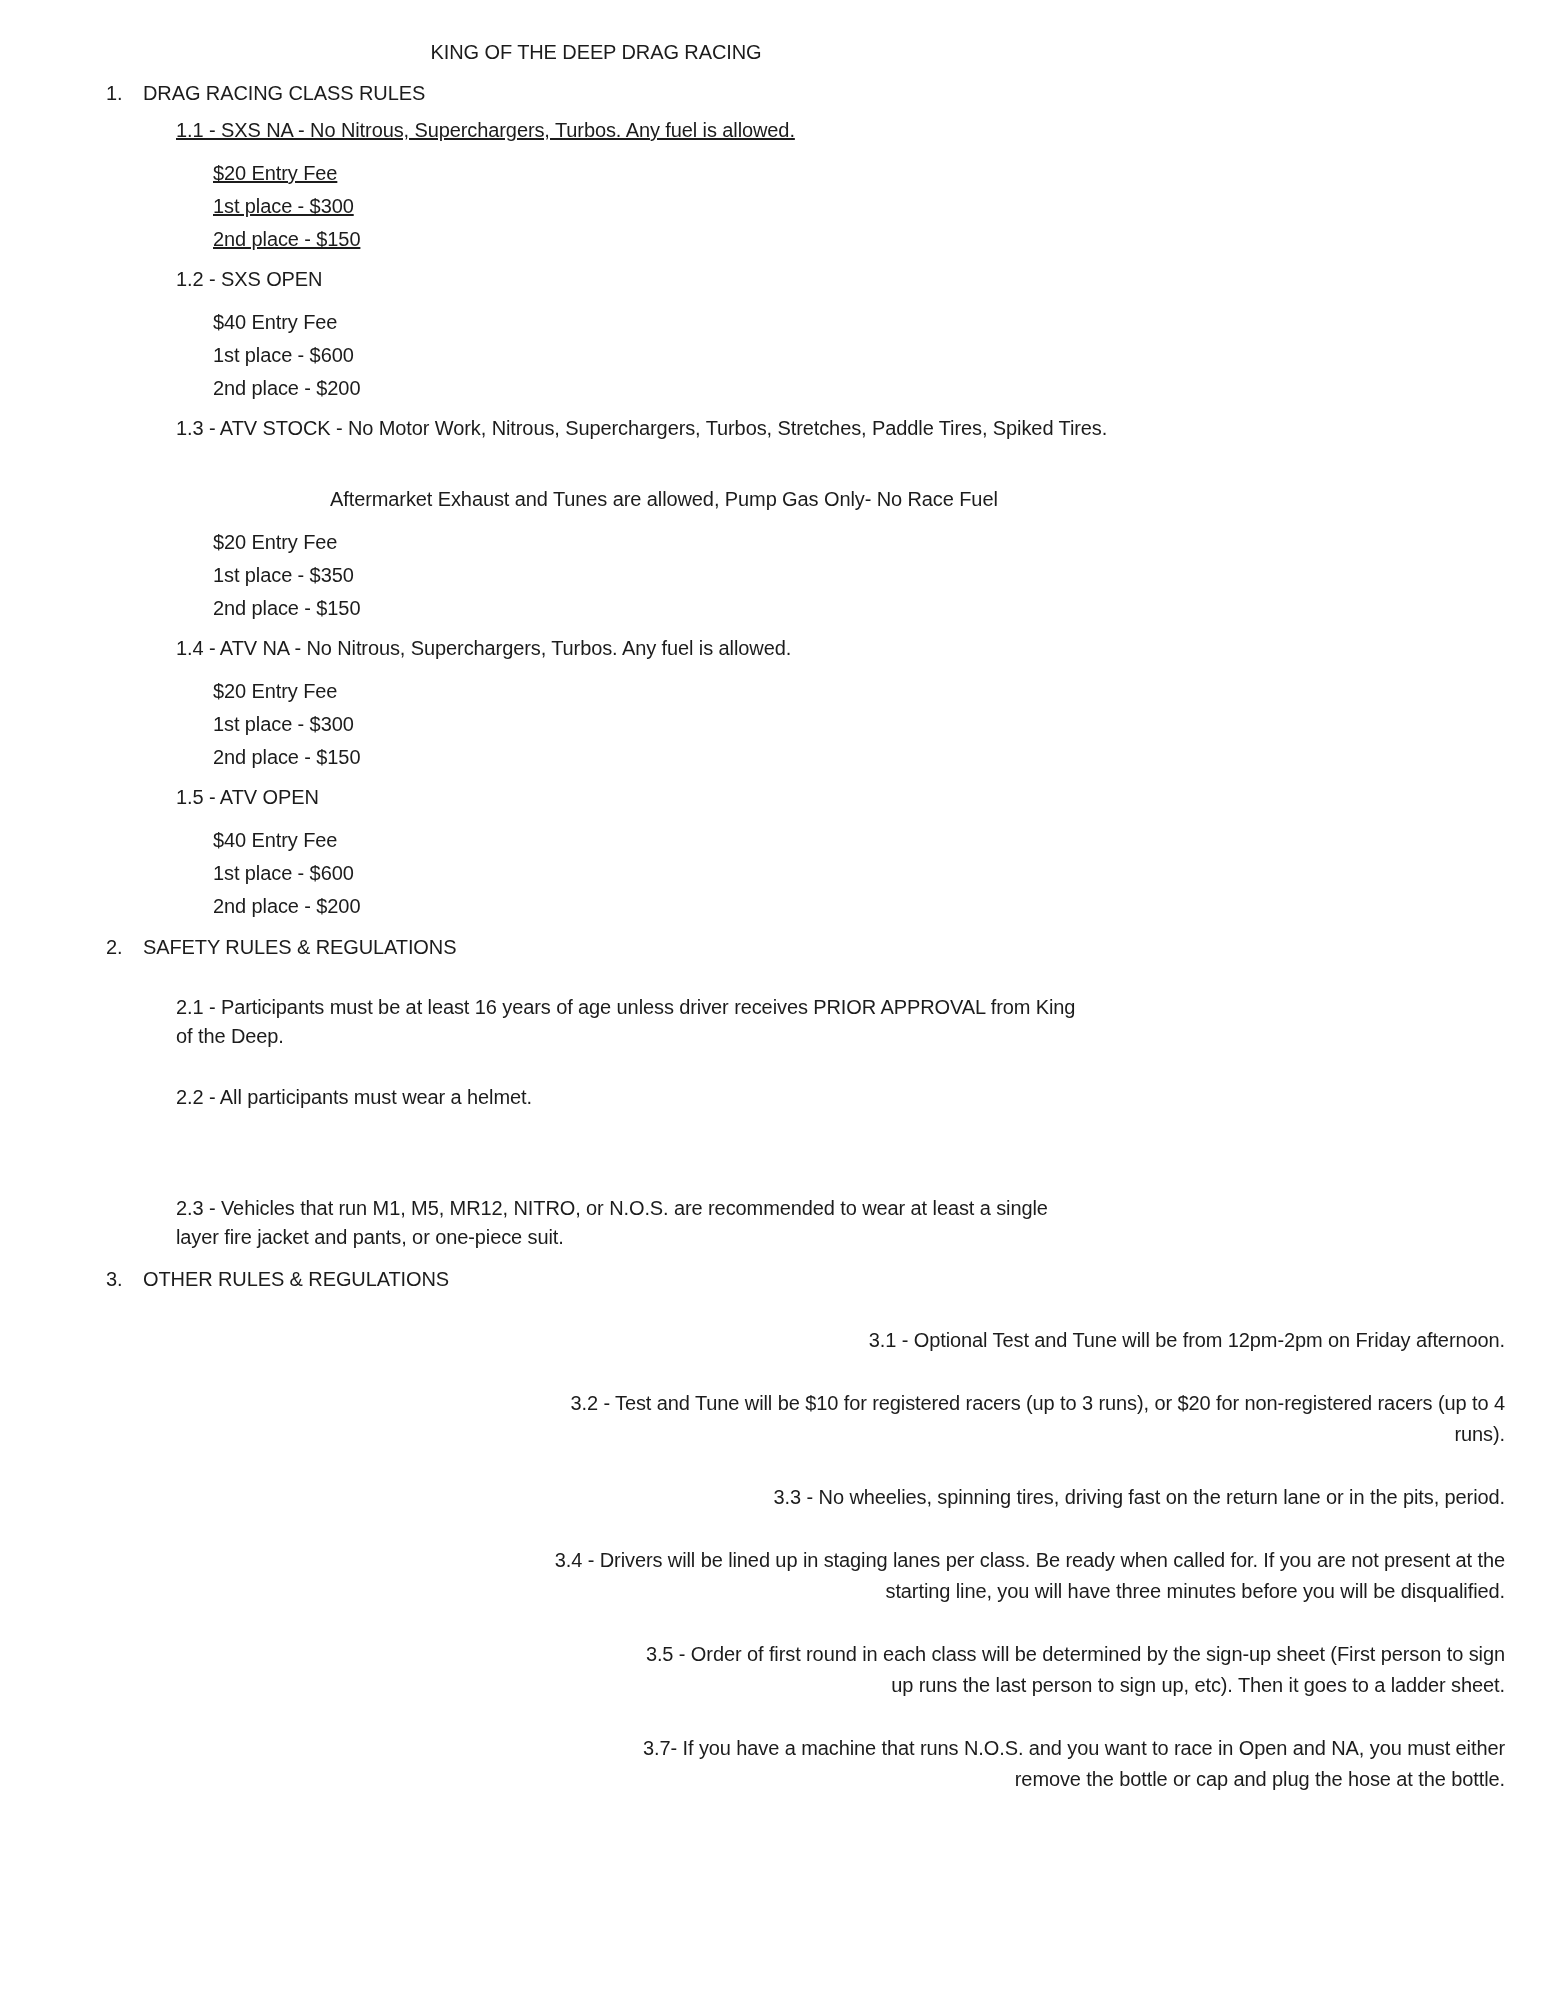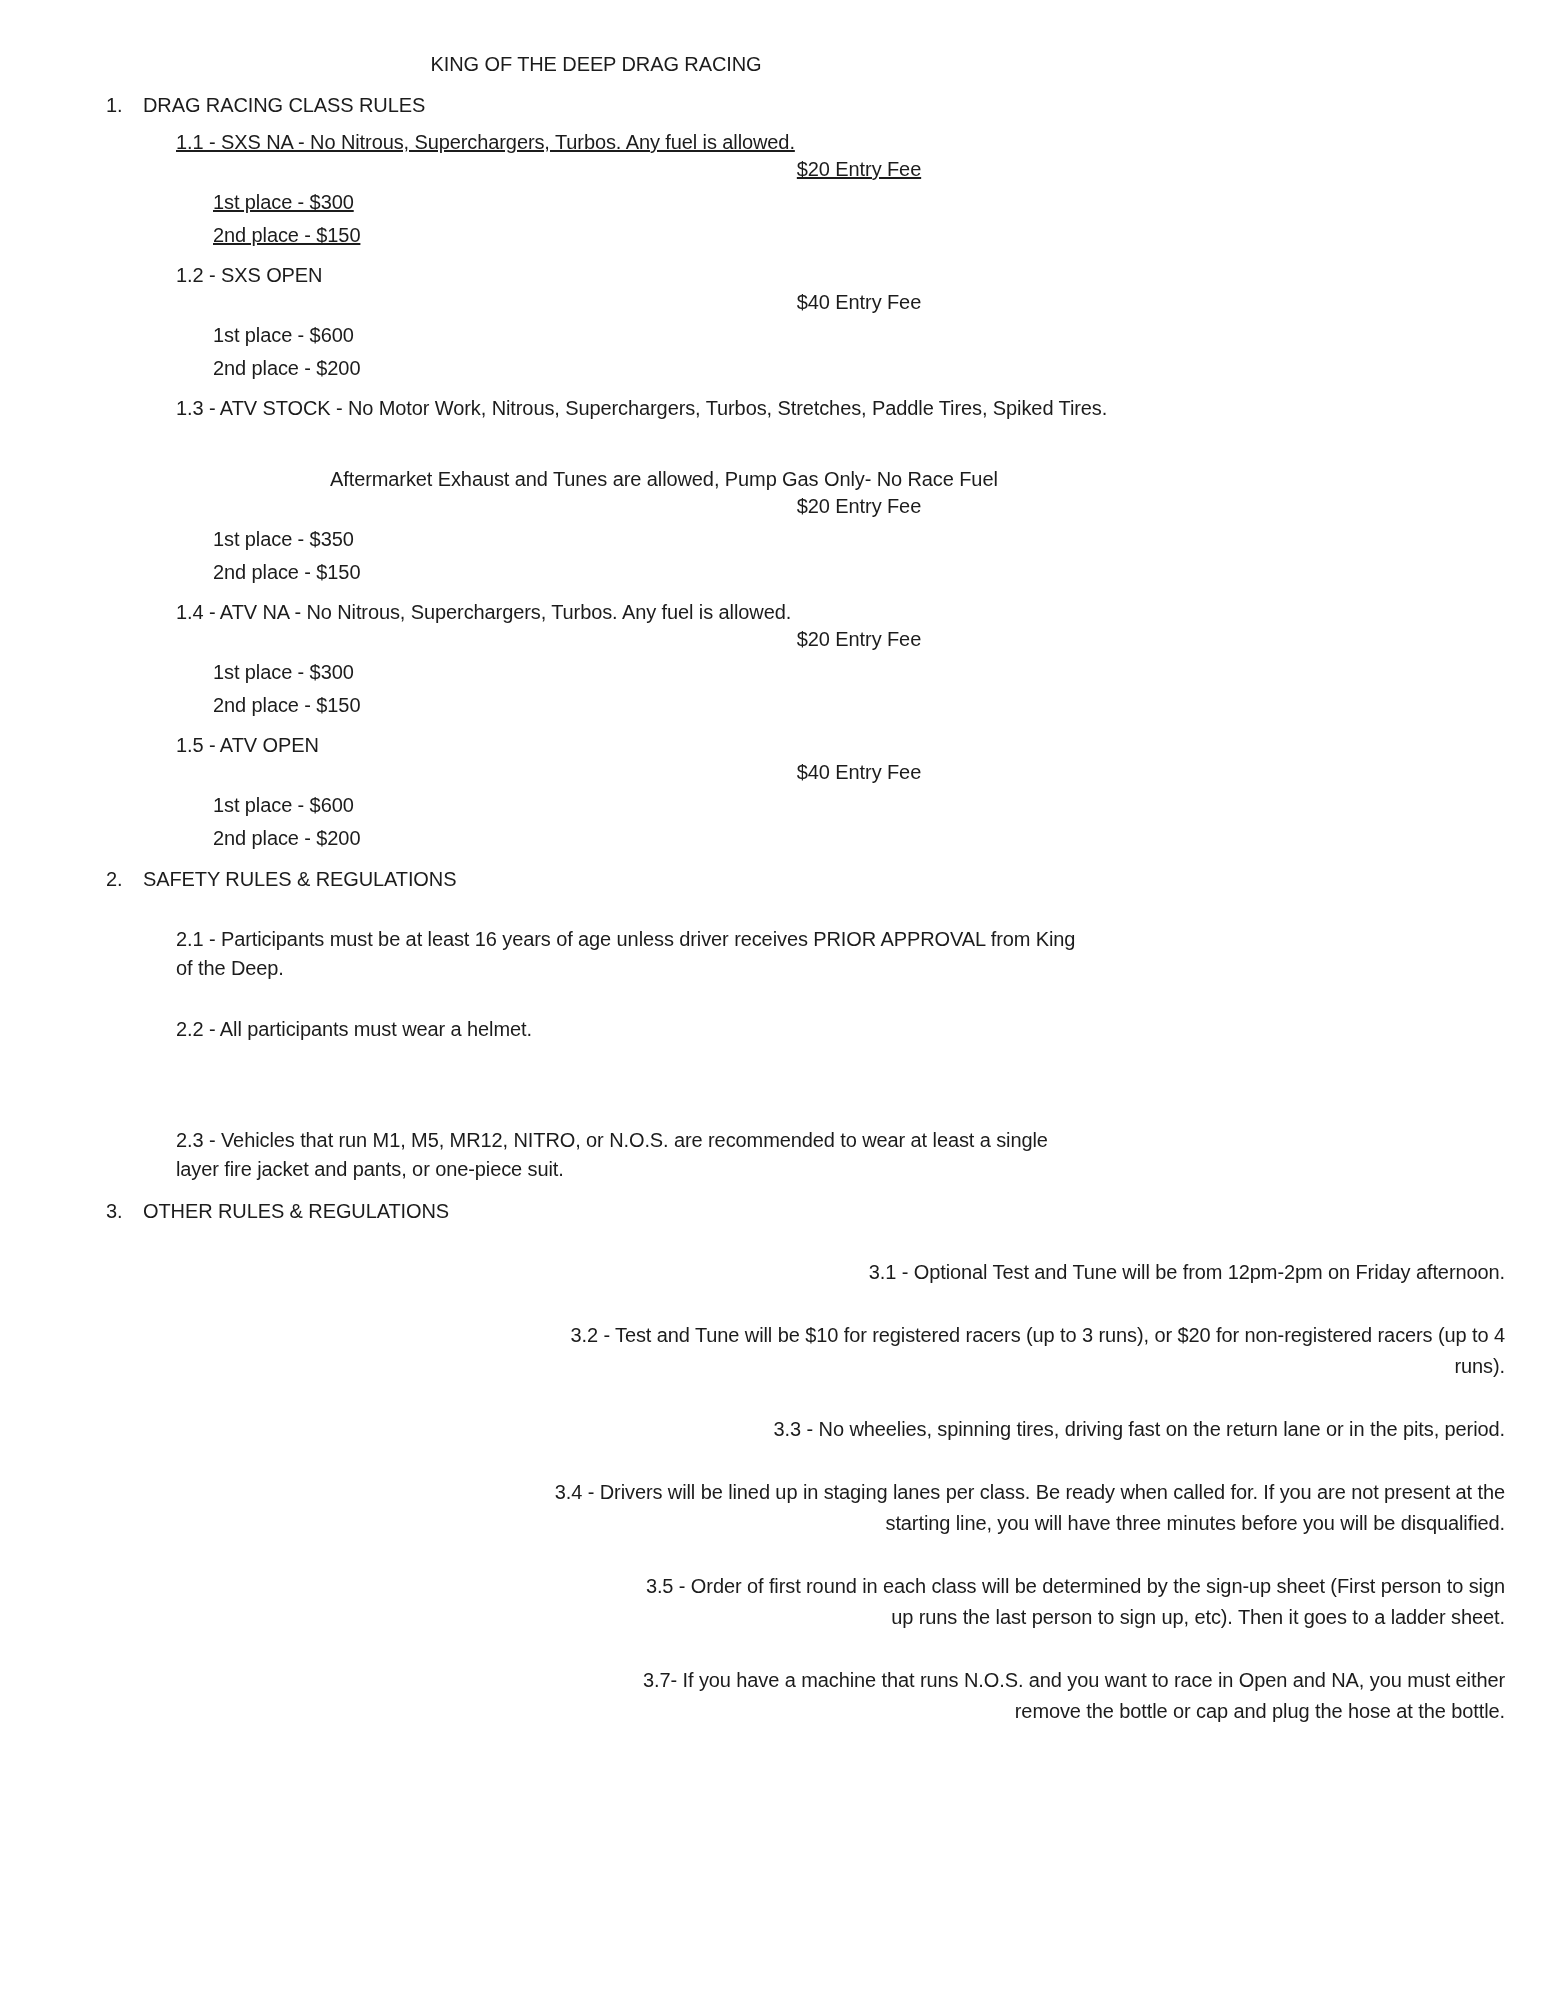--- a/index.html
+++ b/index.html
@@ -11,21 +11,21 @@
     width: 1545px;
     height: 2000px;
     overflow: hidden;
     font-family: "Liberation Sans", "DejaVu Sans", sans-serif;
     font-size: 20px;
     line-height: 27px;
     letter-spacing: -0.1px;
     color: #1c1c1c;
   }
   .page {
-    padding-top: 51px;
+    padding-top: 39px;
     box-sizing: border-box;
     width: 1545px;
     height: 2000px;
   }
   .doc-title {
     width: 1192px;
     text-align: center;
     margin-bottom: 14px;
     white-space: pre-line;
   }
@@ -50,21 +50,21 @@
   .class-block { margin-top: 13px; }
   .class-block:first-child { margin-top: 6px; text-decoration: underline; }
   .class-heading { white-space: pre-line; }
   .class-heading2 {
     padding-left: 154px;
     white-space: pre-line;
     margin-top: 44px;
   }
   .class-lines { padding-left: 37px; }
   .class-line { margin-top: 6px; }
-  .class-line:first-child { margin-top: 0; text-align: center; }
+  .class-line:first-child { margin-top: 16px; }
   .rule {
     white-space: pre-line;
     min-height: 18px;
     margin-bottom: 5px;
     margin-top: 32px;
   }
   
   .section:nth-of-type(3) .rule {
     line-height: 31px;
     margin-bottom: 7px;

